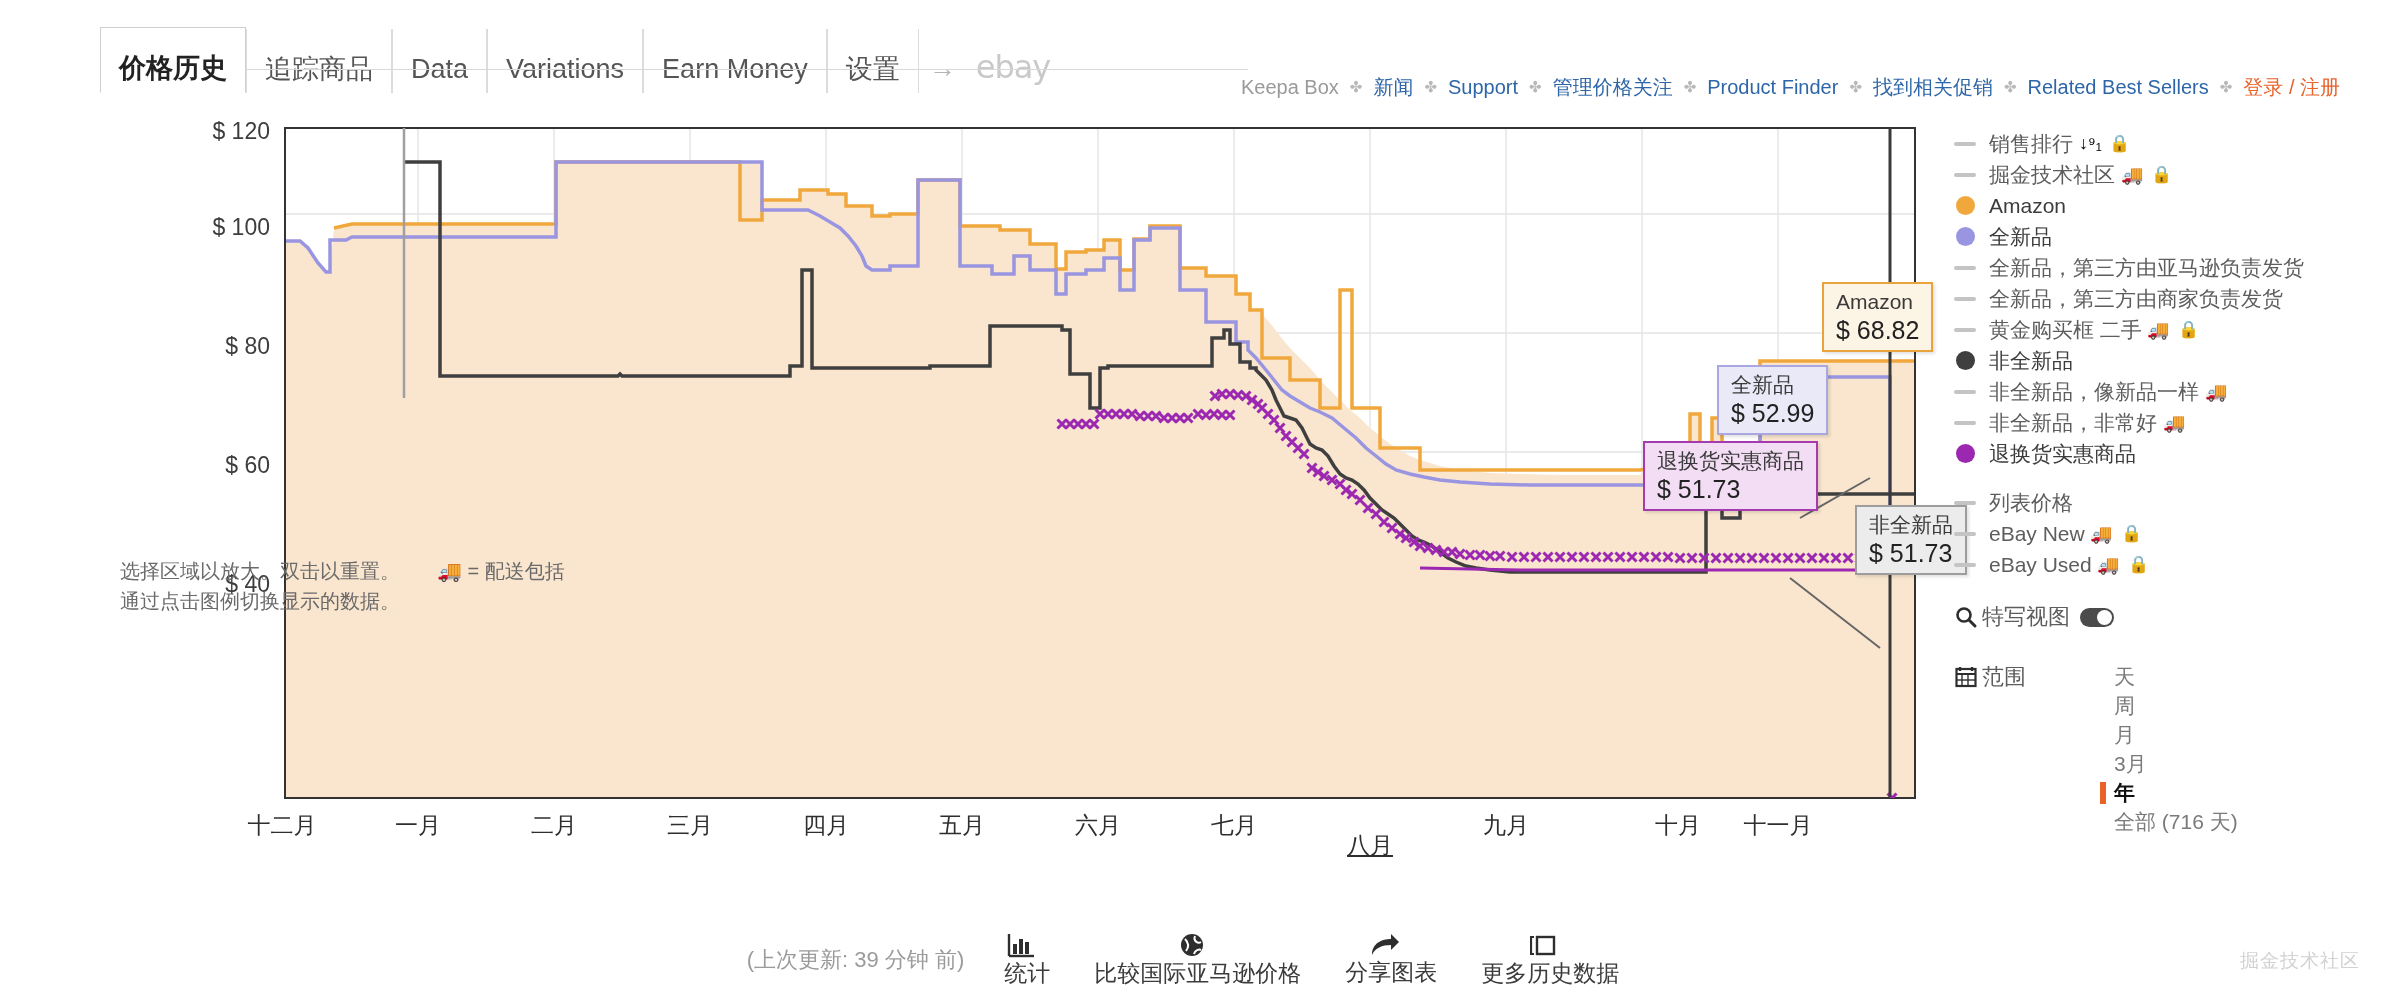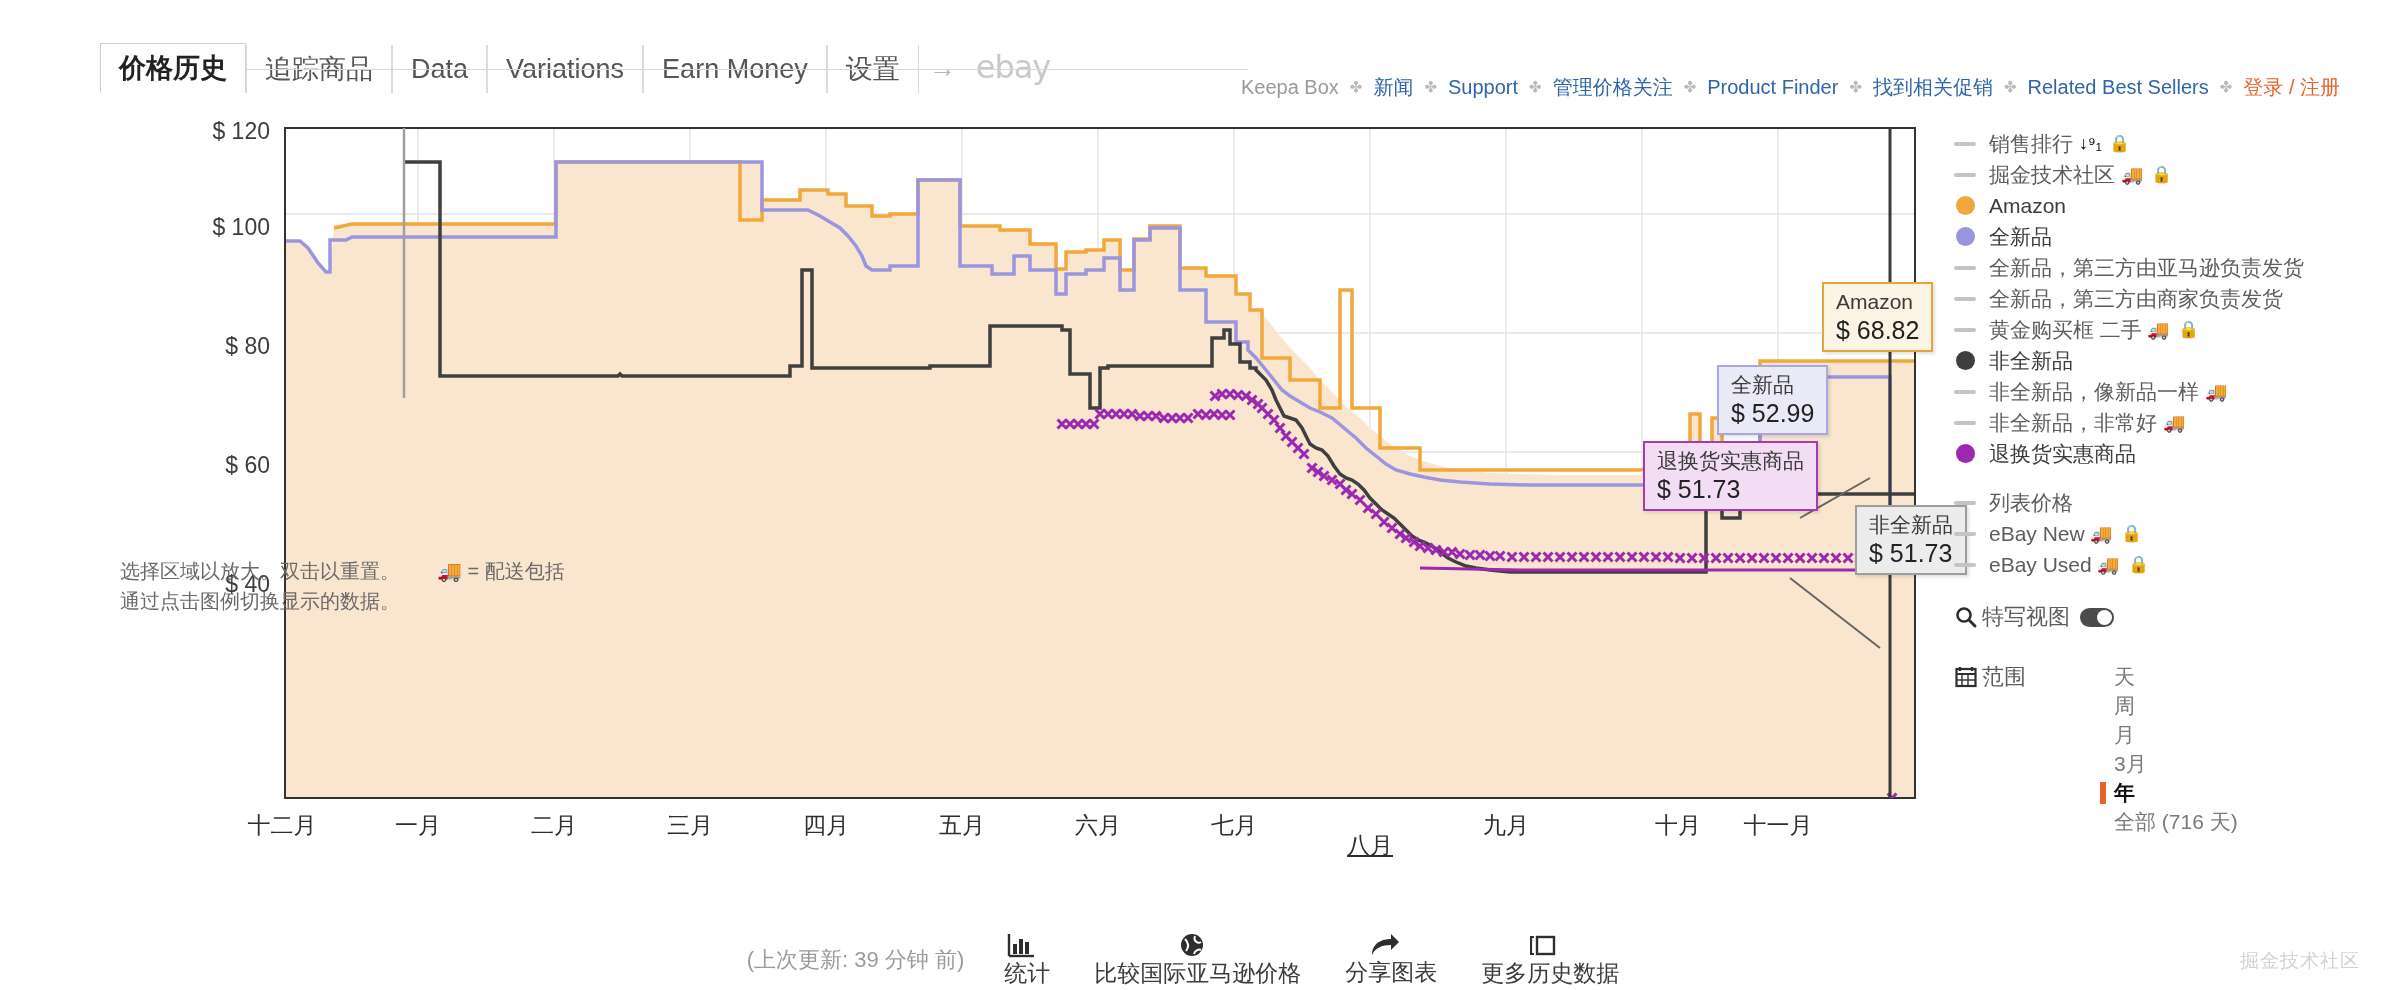--- a/index.html
+++ b/index.html
@@ -18,21 +18,21 @@
   }
   .tabbar-underline {
     position: absolute; left: 100px; top: 69px; width: 1148px; height: 1px;
     background: #d8d8d8;
   }
   .tabs {
     position: absolute; left: 100px; top: 22px;
     display: flex; align-items: flex-end; height: 48px;
   }
   .tab {
-    font-size: 27px; color: #555; padding: 8px 18px 8px 18px;
+    font-size: 27px; color: #555; padding: 24px 18px 8px 18px;
     line-height: 32px; white-space: nowrap; cursor: pointer;
     border-left: 1px solid #dcdcdc; border-right: 1px solid #dcdcdc;
     position: relative; top: 1px;
   }
   .tab:first-child { border-left: 1px solid #cfcfcf; }
   .tab.active {
     color: #222; font-weight: 600; background: #fff;
     border-top: 1px solid #cfcfcf; border-left: 1px solid #cfcfcf; border-right: 1px solid #cfcfcf;
     border-bottom: 1px solid #fff; z-index: 3; padding-bottom: 8px;
   }

